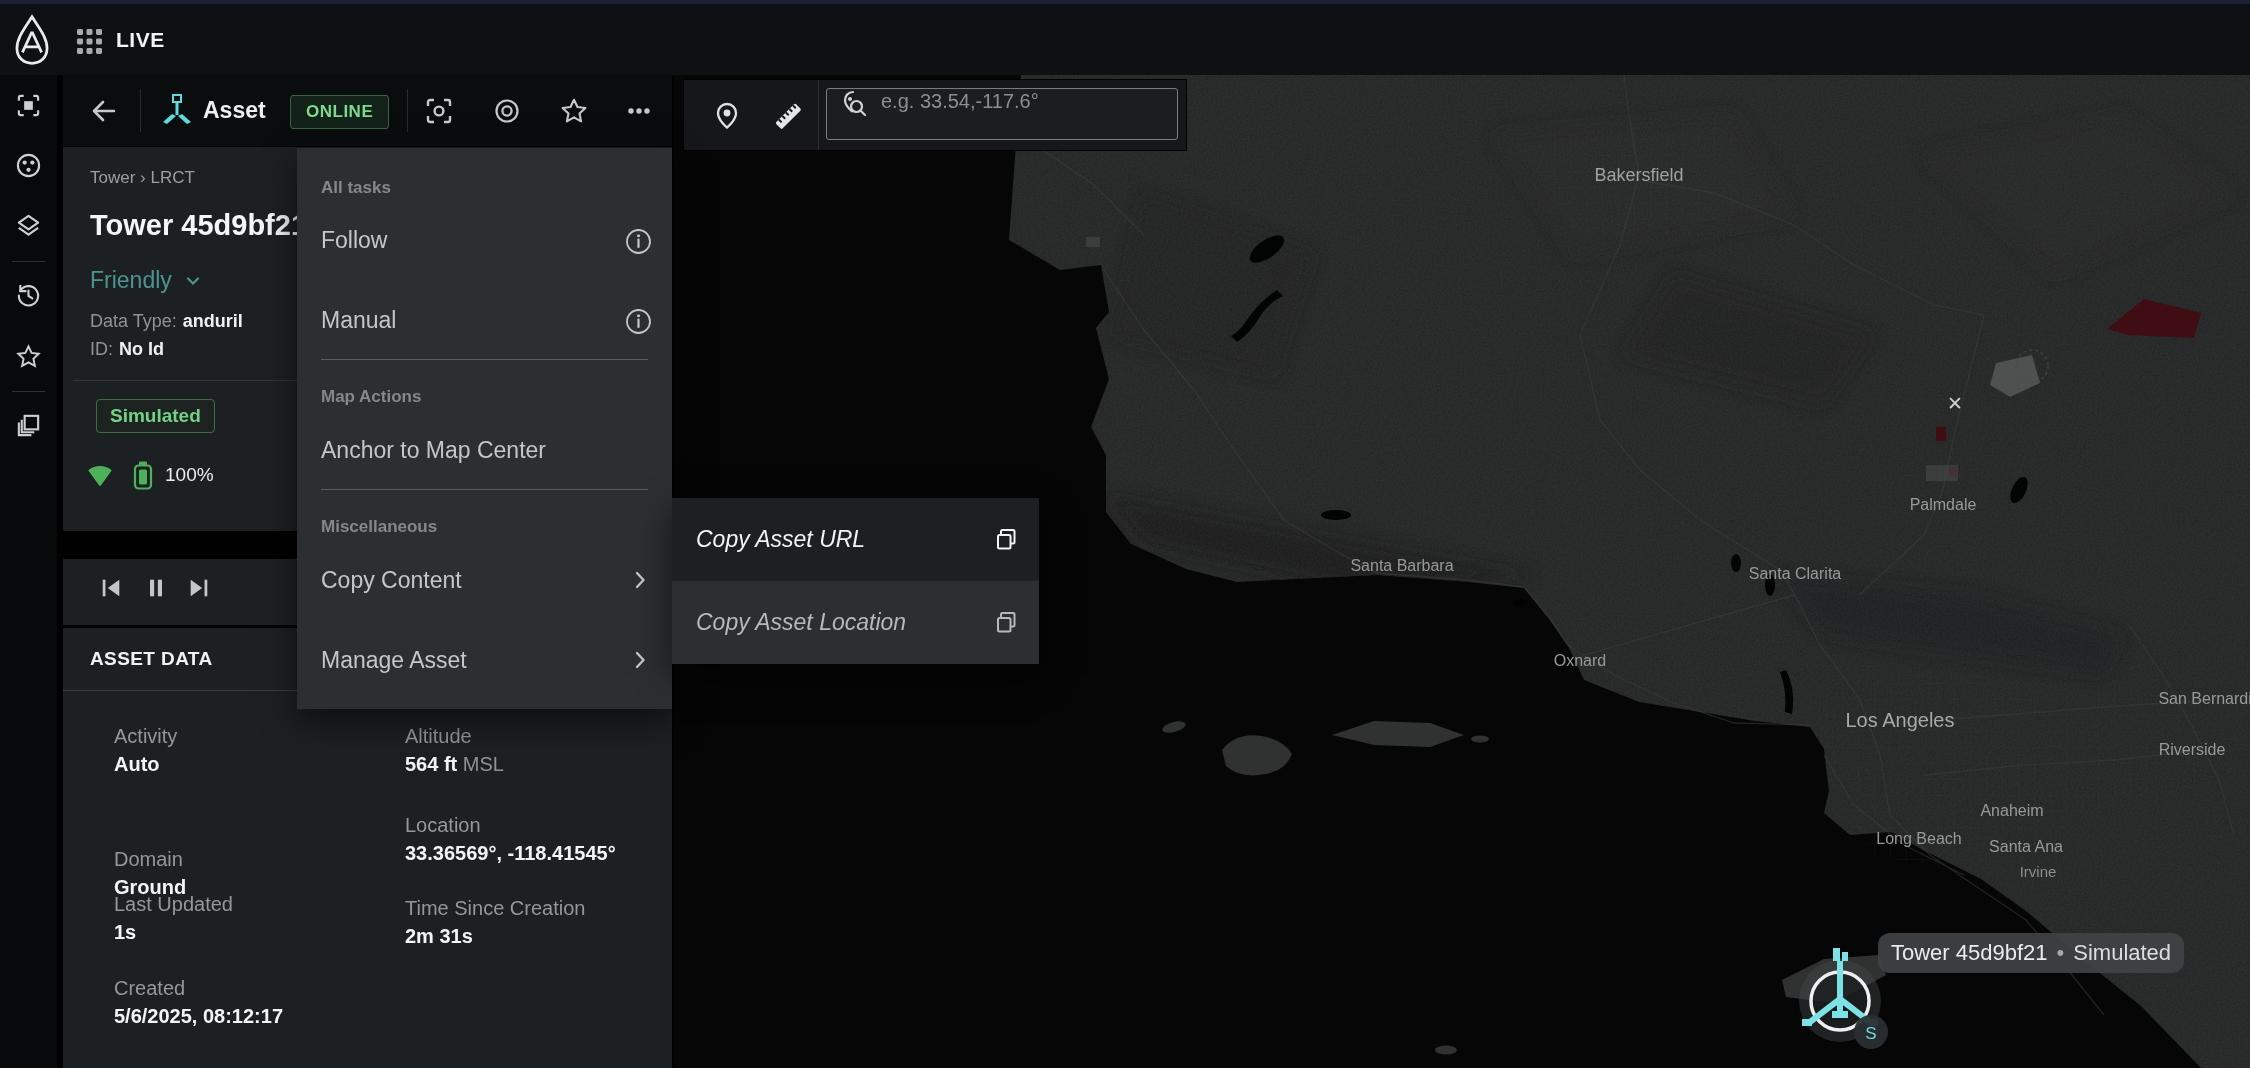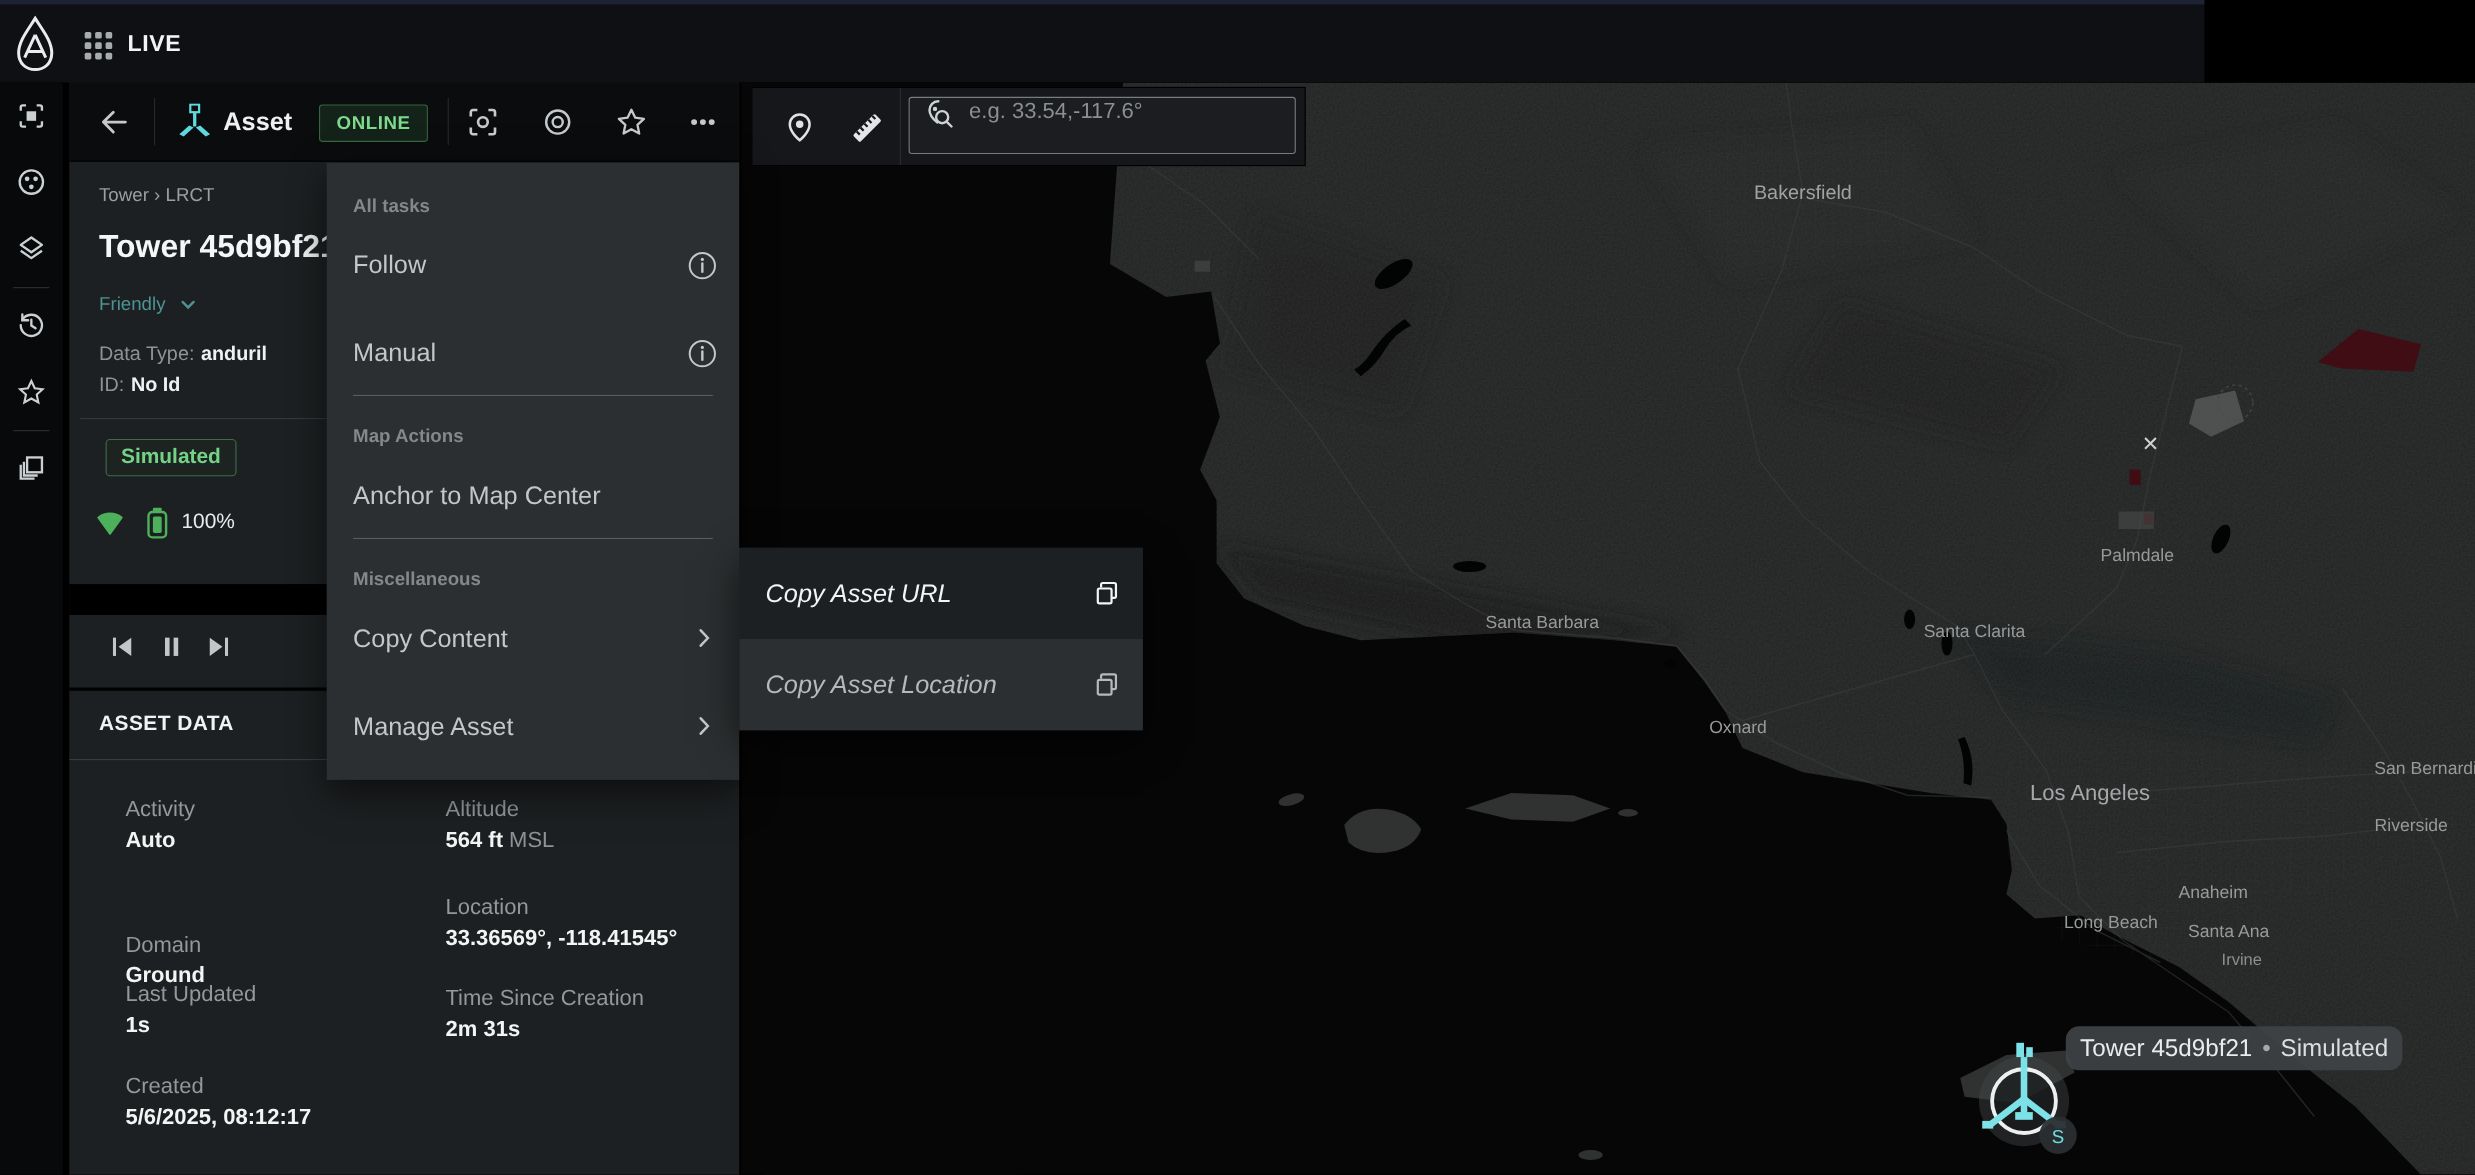--- a/index.html
+++ b/index.html
@@ -3,21 +3,21 @@
 <meta charset="utf-8">
 <style>
   html,body{margin:0;padding:0;background:#000;}
   body{width:2250px;height:1068px;position:relative;overflow:hidden;
        font-family:"Liberation Sans","DejaVu Sans",sans-serif;
        -webkit-font-smoothing:antialiased;color:#e8eaec;}
   .abs{position:absolute;}
   svg{display:block;}
 
   
-  #topbar{left:0;top:0;width:2004px;height:75px;background:#0e1014;border-top:4px solid #1e2235;box-sizing:border-box;}
+  #topbar{left:0;top:0;width:2250px;height:75px;background:#0e1014;border-top:4px solid #1e2235;box-sizing:border-box;}
   #logo{left:10px;top:10px;width:44px;height:52px;}
   #grid-icon{left:76px;top:24px;}
   #brand{left:116px;top:24px;font-size:21px;font-weight:700;letter-spacing:.5px;color:#f2f4f5;}
 
   
   #sidebar{left:0;top:75px;width:57px;height:993px;background:#07090b;}
   .side-ic{left:15px;width:27px;height:27px;color:#ccd0d2;}
   .side-div{left:12px;width:33px;height:1px;background:#2e3134;}
 
   
@@ -26,21 +26,21 @@
   .hdr-div{top:14px;width:1px;height:43px;background:#27292c;}
   #back-btn{left:24px;top:20px;width:32px;height:32px;color:#c6c9cb;}
   #hdr-tower{left:98px;top:19px;width:32px;height:34px;}
   #hdr-title{left:140px;top:22px;font-size:23px;font-weight:600;color:#eef0f1;}
   #online-badge{left:227px;top:20px;padding:6px 15px;font-size:17px;font-weight:700;letter-spacing:.5px;
      color:#7fd98e;border:1.5px solid #35663e;border-radius:3px;background:#14231a;}
   .hdr-ic{top:21px;width:30px;height:30px;color:#c6c9cb;}
 
   #breadcrumb{left:27px;top:93px;font-size:17px;color:#9b9fa2;}
   #asset-title{left:27px;top:134px;font-size:29px;font-weight:700;color:#f5f6f7;white-space:nowrap;}
-  #affiliation{left:27px;top:192px;font-size:17px;color:#4d9391;display:flex;align-items:center;gap:12px;}
+  #affiliation{left:27px;top:192px;font-size:23px;color:#4d9391;display:flex;align-items:center;gap:12px;}
   .kv-line{left:27px;font-size:18px;color:#8f9396;}
   .kv-line b{color:#eef0f1;font-weight:600;margin-left:6px;}
   #pdiv1{left:10px;top:305px;right:0;height:1px;background:#34373b;}
   #sim-badge{left:33px;top:324px;padding:5px 13px;font-size:19px;font-weight:600;color:#74d286;
      border:1.5px solid #3c6e46;border-radius:4px;background:rgba(30,45,33,.25);}
   #battery-pct{left:102px;top:389px;font-size:19px;color:#e9ebec;}
   #timeline{left:0;top:456px;width:609px;height:28px;background:#000;}
   .pb-ic{top:501px;width:24px;height:24px;color:#c3c6c8;}
   #section-div{left:0;top:550px;width:609px;height:3px;background:#000;}
   #section-title{left:27px;top:573px;font-size:19px;font-weight:700;letter-spacing:.4px;color:#f0f2f3;}

